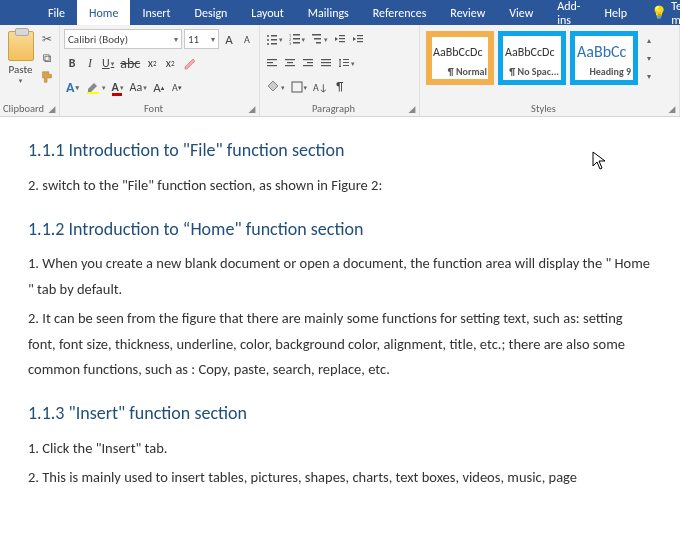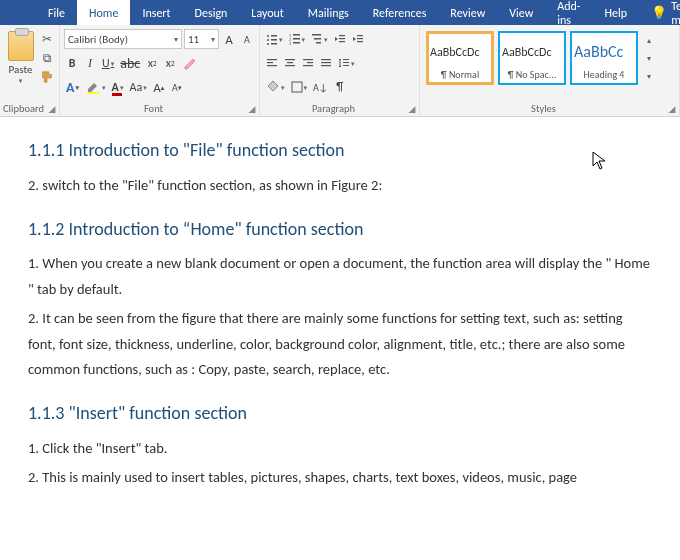--- a/index.html
+++ b/index.html
@@ -27,24 +27,24 @@
 .combo { display: flex; align-items: center; background: #fff; border: 1px solid #c8c8c8; height: 20px; font-size: 11px; padding: 0 3px; }
 .combo .dd { margin-left: auto; font-size: 8px; color: #666; padding-left: 3px; }
 .fontname { width: 122px; }
 .fontsize { width: 36px; }
 .rbtn { min-width: 16px; height: 20px; display: inline-flex; align-items: center; justify-content: center; font-size: 12px; color: #444; cursor: pointer; padding: 0 2px; position: relative; }
 .rbtn.dd::after { content: "▾"; font-size: 7px; margin-left: 1px; color: #666; }
 svg { display: block; }
 .para-group { width: 160px; }
 .styles-group { flex: 1; }
 .styles-row { display: flex; align-items: stretch; height: 58px; gap: 4px; padding: 4px 2px 0 2px; }
-.style-tile { width: 68px; border: 2px solid #0ea5e9; background: #fff; display: flex; flex-direction: column; padding: 2px; cursor: pointer; }
+.style-tile { width: 68px; border: 5px solid #0ea5e9; background: #fff; display: flex; flex-direction: column; padding: 2px; cursor: pointer; }
 .style-tile.sel { border-color: #f3b04e; box-shadow: 0 0 0 1px #f3b04e inset; }
 .style-prev { flex: 1; display: flex; align-items: center; font-family: Calibri, sans-serif; color: #333; overflow: hidden; white-space: nowrap; }
-.style-name { font-size: 10px; text-align: center; color: #555; white-space: nowrap; overflow: hidden; }
+.style-name { font-size: 10px; text-align: right; color: #555; white-space: nowrap; overflow: hidden; font-weight: bold; }
 .style-more { width: 14px; display: flex; flex-direction: column; justify-content: space-around; align-items: center; }
 .style-more div { font-size: 8px; color: #666; cursor: pointer; }
 .doc { padding: 16px 28px; font-family: Calibri, sans-serif; color: #333; line-height: 1.75; font-size: 14.5px; overflow: hidden; height: 443px; position: relative; }
 .doc h3 { color: #1f4e79; font-weight: normal; font-size: 18px; margin-top: 16px; margin-bottom: 6px; }
 .doc h3:first-child { margin-top: 2px; }
 .doc p { margin: 4px 0; }
 .cursor-arrow { position: absolute; pointer-events: none; }
 </style>
 </head>
 <body>
@@ -249,21 +249,21 @@
       <div class="style-tile sel">
         <div class="style-prev" style="font-size:12px">AaBbCcDc</div>
         <div class="style-name">¶ Normal</div>
       </div>
       <div class="style-tile">
         <div class="style-prev" style="font-size:12px">AaBbCcDc</div>
         <div class="style-name">¶ No Spac...</div>
       </div>
       <div class="style-tile">
         <div class="style-prev" style="font-size:16px;color:#2e74b5">AaBbCc</div>
-        <div class="style-name">Heading 4</div>
+        <div class="style-name">Heading 9</div>
       </div>
       <div class="style-more">
         <div>▴</div>
         <div>▾</div>
         <div>▾</div>
       </div>
     </div>
     <div class="group-label">Styles</div>
     <div class="launcher">◢</div>
   </div>

